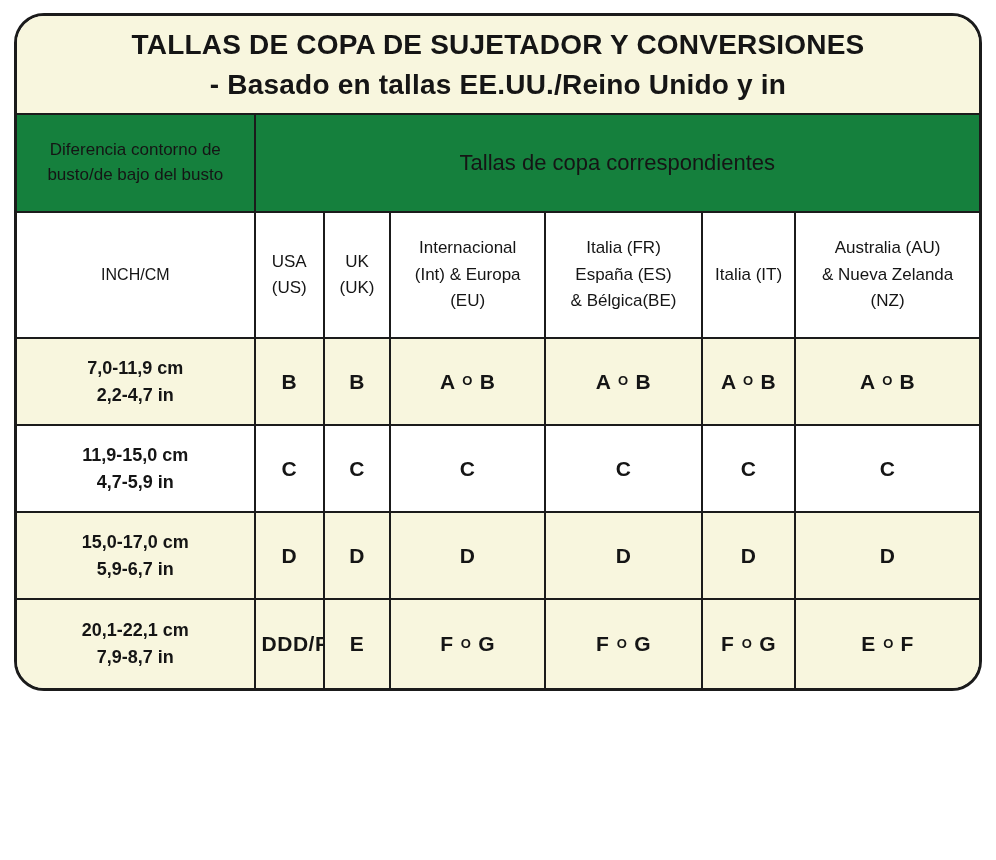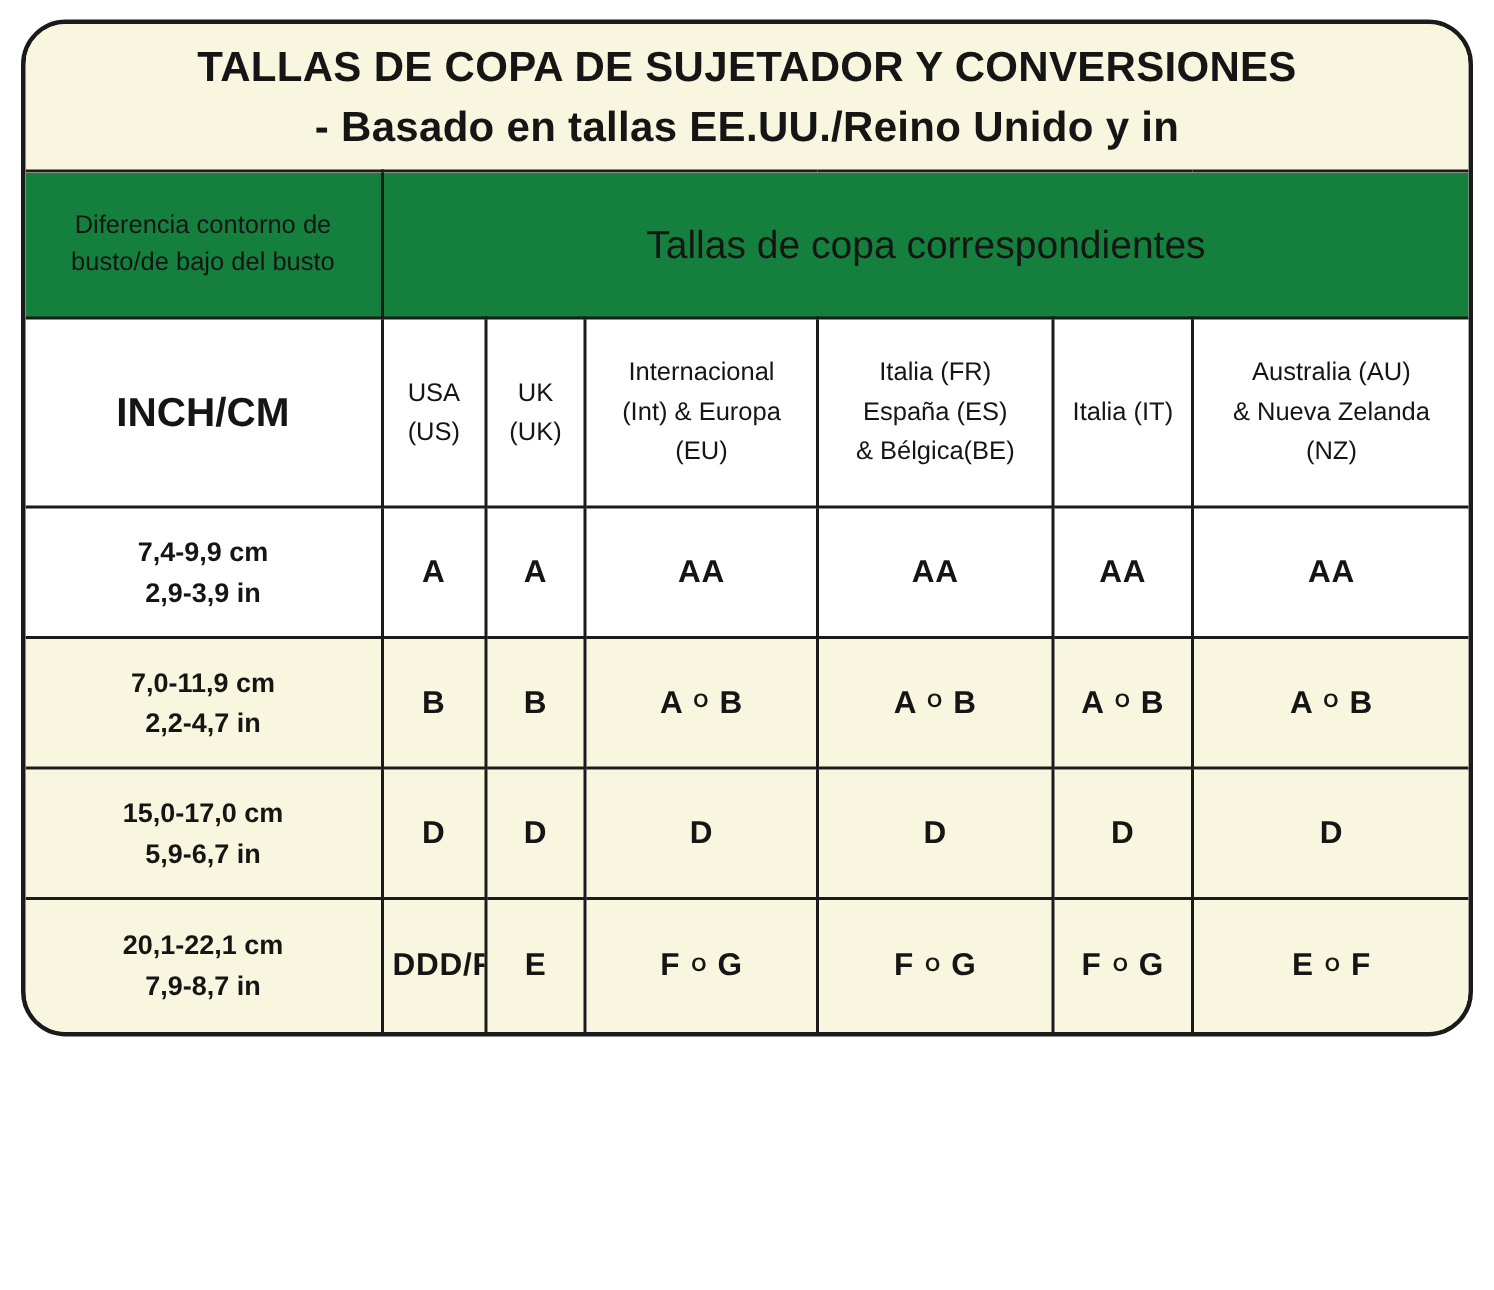--- a/index.html
+++ b/index.html
@@ -51,23 +51,23 @@
     font-size: 28px;
     line-height: 1.4;
     letter-spacing: 0.2px;
   }
   .subhead-row td { height: 92px; background: #15803d; }
   .diff-cell {
     font-size: 17px;
     line-height: 1.45;
     padding: 2px 10px;
   }
-  .cups-cell { font-size: 26px; }
+  .cups-cell { font-size: 22px; }
   .colhead-row td { height: 120px; background: #ffffff; }
-  .unit-cell { font-weight: bold; font-size: 27px; }
+  .unit-cell { font-weight: normal; font-size: 16px; }
   .region-cell { font-size: 17px; line-height: 1.55; padding: 2px 2px; }
   .data-row td { height: 81px; }
   .data-row .range-cell {
     font-weight: bold;
     font-size: 18px;
     line-height: 1.5;
   }
   .data-row .size-cell {
     font-weight: bold;
     font-size: 21px;
@@ -135,46 +135,46 @@
           <td class="region-cell">
             <div>Italia (IT)</div>
           </td>
           <td class="region-cell">
             <div>Australia (AU)</div>
             <div>&amp; Nueva Zelanda</div>
             <div>(NZ)</div>
           </td>
         </tr>
 
-        <tr class="data-row row-white">
-          <td class="range-cell">
-            <div>7,4-9,9 cm</div>
-            <div>2,9-3,9 in</div>
-          </td>
-          <td class="size-cell">A</td>
-          <td class="size-cell">A</td>
-          <td class="size-cell">AA</td>
-          <td class="size-cell">AA</td>
-          <td class="size-cell">AA</td>
-          <td class="size-cell">AA</td>
-        </tr>
 
         <tr class="data-row row-cream">
           <td class="range-cell">
             <div>7,0-11,9 cm</div>
             <div>2,2-4,7 in</div>
           </td>
           <td class="size-cell">B</td>
           <td class="size-cell">B</td>
           <td class="size-cell">A <span class="small-o">o</span> B</td>
           <td class="size-cell">A <span class="small-o">o</span> B</td>
           <td class="size-cell">A <span class="small-o">o</span> B</td>
           <td class="size-cell">A <span class="small-o">o</span> B</td>
         </tr>
 
+        <tr class="data-row row-white">
+          <td class="range-cell">
+            <div>11,9-15,0 cm</div>
+            <div>4,7-5,9 in</div>
+          </td>
+          <td class="size-cell">C</td>
+          <td class="size-cell">C</td>
+          <td class="size-cell">C</td>
+          <td class="size-cell">C</td>
+          <td class="size-cell">C</td>
+          <td class="size-cell">C</td>
+        </tr>
 
         <tr class="data-row row-cream">
           <td class="range-cell">
             <div>15,0-17,0 cm</div>
             <div>5,9-6,7 in</div>
           </td>
           <td class="size-cell">D</td>
           <td class="size-cell">D</td>
           <td class="size-cell">D</td>
           <td class="size-cell">D</td>

